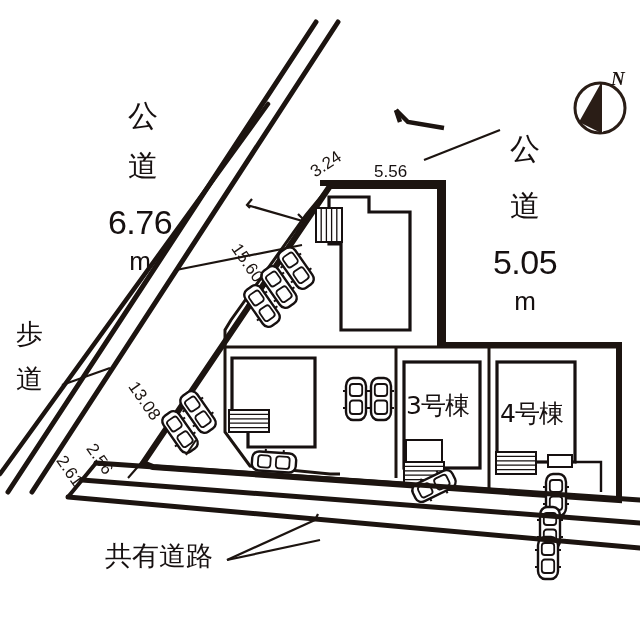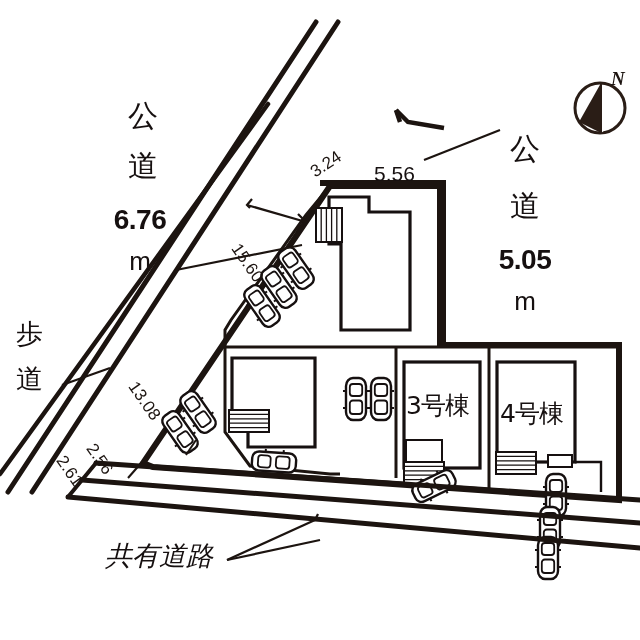--- a/index.html
+++ b/index.html
@@ -7,24 +7,24 @@
   body{
     width:640px;height:640px;overflow:hidden;
     font-family:"Liberation Sans","DejaVu Sans",sans-serif;
     color:#1c1410;
   }
   #plan-root{position:relative;width:640px;height:640px;background:#fff;}
   svg#plan-svg{position:absolute;left:0;top:0;width:640px;height:640px;display:block;}
   .lbl{position:absolute;white-space:pre;line-height:1.05;color:#161010;}
   .jp{font-family:"DejaVu Sans","Liberation Sans",sans-serif;}
   .road-label{font-size:30px;font-weight:400;text-align:center;}
-  .road-num{font-size:28px;letter-spacing:-0.5px;font-weight:bold;}
+  .road-num{font-size:34px;letter-spacing:-0.5px;}
   .road-unit{font-size:26px;}
   .bld-label{font-size:25px;font-weight:500;letter-spacing:-1px;}
-  .dim{font-size:21px;font-weight:400;}
+  .dim{font-size:17px;font-weight:400;}
   .dim-rot{position:absolute;transform-origin:left top;font-size:17px;}
   .side-label{font-size:27px;}
   .share-label{font-size:27px;letter-spacing:0px;}
   .north-n{position:absolute;font-size:19px;font-weight:700;font-style:italic;
            font-family:"Liberation Serif","DejaVu Serif",serif;}
 </style>
 </head>
 <body>
 
 <div id="plan-root">
@@ -213,21 +213,21 @@
   <div class="lbl road-unit" style="left:70px;top:248px;width:140px;text-align:center;">m</div>
 
   <div class="lbl jp road-label" style="left:490px;top:133px;width:70px;">公</div>
   <div class="lbl jp road-label" style="left:490px;top:190px;width:70px;">道</div>
   <div class="lbl road-num" style="left:455px;top:245px;width:140px;text-align:center;">5.05</div>
   <div class="lbl road-unit" style="left:455px;top:288px;width:140px;text-align:center;">m</div>
 
   <div class="lbl jp side-label" style="left:16px;top:320px;">歩</div>
   <div class="lbl jp side-label" style="left:16px;top:365px;">道</div>
 
-  <div class="lbl jp share-label" style="left:105px;top:542px;font-style:italic;">共有道路</div>
+  <div class="lbl jp share-label" style="left:105px;top:542px;">共有道路</div>
 
   <div class="lbl jp bld-label" style="left:406px;top:393px;">3号棟</div>
   <div class="lbl jp bld-label" style="left:500px;top:393px;margin-top:8px;">4号棟</div>
 
   <div class="dim-rot" style="left:318px;top:182px;transform:rotate(-34deg) translate(0,-100%);">3.24</div>
 
   <div class="lbl dim" style="left:374px;top:163px;">5.56</div>
 
   <div class="dim-rot" style="left:243px;top:240px;transform:rotate(55deg);">15.60</div>
 

